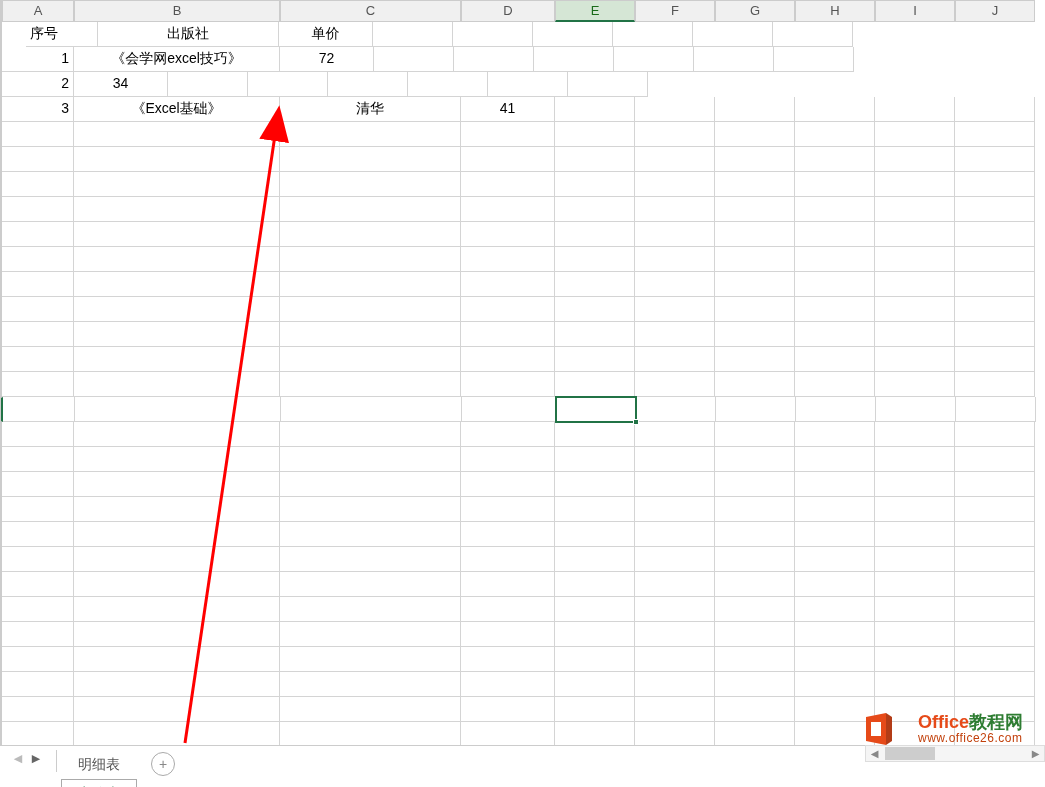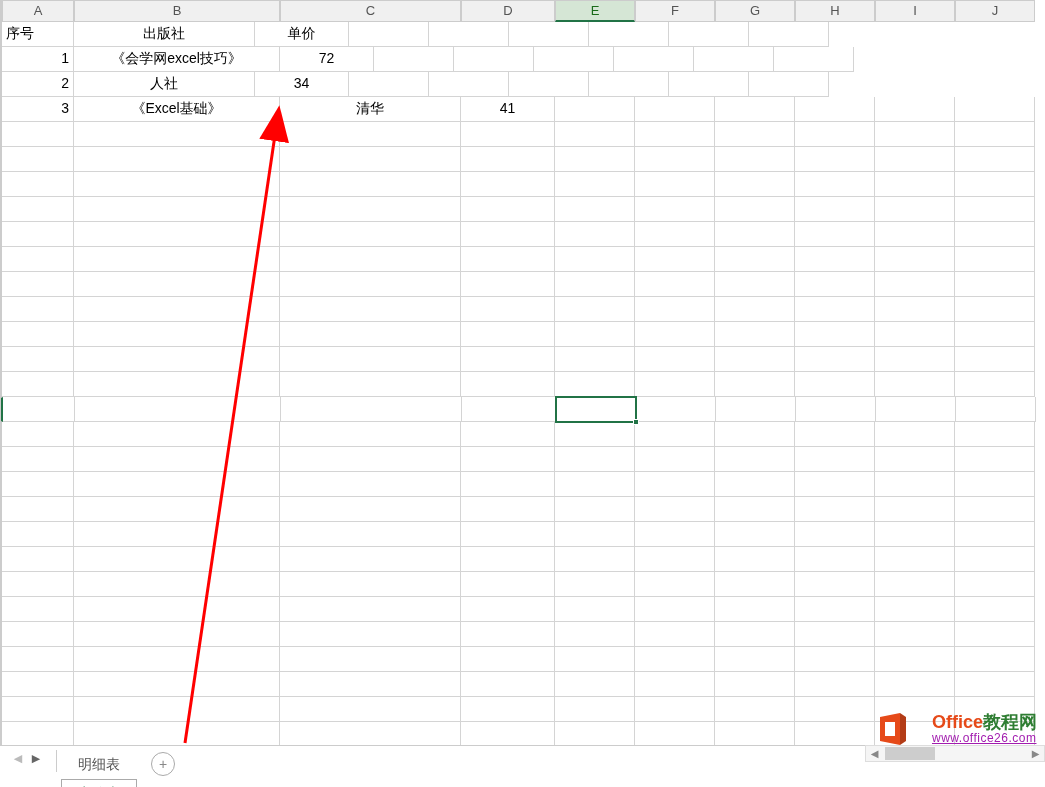--- a/index.html
+++ b/index.html
@@ -56,21 +56,21 @@
     .cell {
       border-right: 1px solid #d4d4d4;
       border-bottom: 1px solid #d4d4d4;
       padding: 0 4px;
       line-height: 23px;
       white-space: nowrap;
       overflow: hidden;
     }
     .cell.center { text-align: center; }
     .cell.right { text-align: right; }
-    .cell.left { text-align: left; }
+    .cell.left { text-align: left; margin-left: 24px; }
     .cell.selected {
       outline: 2px solid #217346;
       outline-offset: -1px;
       position: relative;
       z-index: 5;
     }
     .selection-handle {
       position: absolute;
       width: 6px; height: 6px;
       background: #217346;
@@ -141,39 +141,39 @@
       border-radius: 50%;
       display:flex; align-items:center; justify-content:center;
       color:#888;
       margin-left: 14px;
       margin-top: 2px;
       cursor:pointer;
     }
 
     .watermark {
       position: absolute;
-      right: 8px; bottom: 40px;
+      right: 22px; bottom: 40px;
       display: flex; align-items: center; gap: 22px;
       z-index: 20;
     }
     .wm-icon {
       width: 36px; height: 36px;
       position: relative;
     }
     .wm-icon svg { width:36px; height:36px; }
     .wm-text {
       line-height: 1.1;
     }
     .wm-title {
       font-size: 18px;
       font-weight: bold;
     }
     .wm-title .o1 { color: #e64a19; }
     .wm-title .o2 { color: #2e7d32; }
-    .wm-url { color: #a21caf; font-size: 12px; letter-spacing: 0.5px; text-decoration: underline;}
+    .wm-url { color: #c2410c; font-size: 12px; letter-spacing: 0.5px;}
     .hscroll {
       position:absolute; right:0; bottom:25px; width:180px; height:17px;
       background:#f5f5f5; border:1px solid #ddd;
       display:flex; align-items:center;
     }
     .hscroll .arrow{ width:17px; text-align:center; color:#888; font-size:10px;}
     .hscroll .thumb{ flex:0 0 50px; height:13px; background:#cdcdcd; margin-left:2px;}
   </style>
 </head>
 <body>
@@ -216,21 +216,20 @@
       <div class="cell wN"></div>
       <div class="cell wN"></div>
       <div class="cell wN"></div>
       <div class="cell wN"></div>
       <div class="cell wN"></div>
   </div>
 
   <div class="data-row">
     <div class="row-hdr w-corner"></div>
     <div class="cell wA right">2</div>
-    <div class="cell wC center">人社</div>
     <div class="cell wD center">34</div>
     <div class="cell wN"></div>
       <div class="cell wN"></div>
       <div class="cell wN"></div>
       <div class="cell wN"></div>
       <div class="cell wN"></div>
       <div class="cell wN"></div>
   </div>
 
   <div class="data-row">

